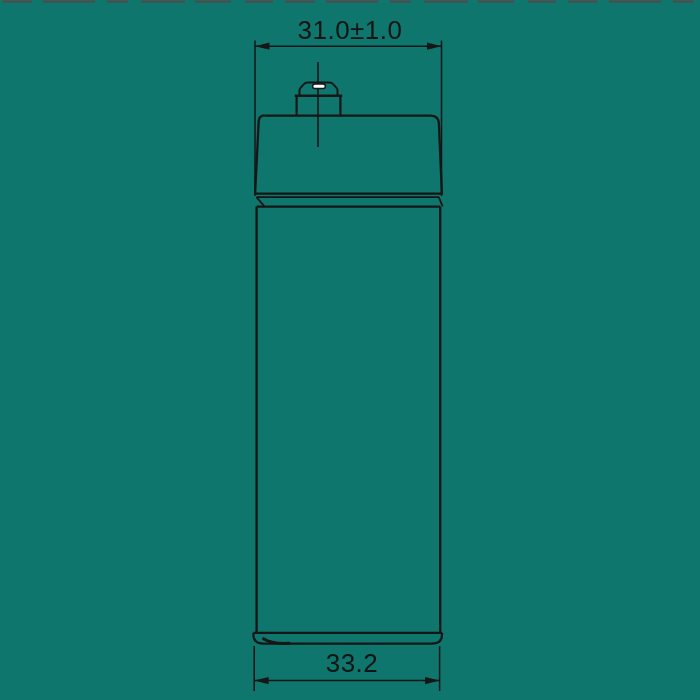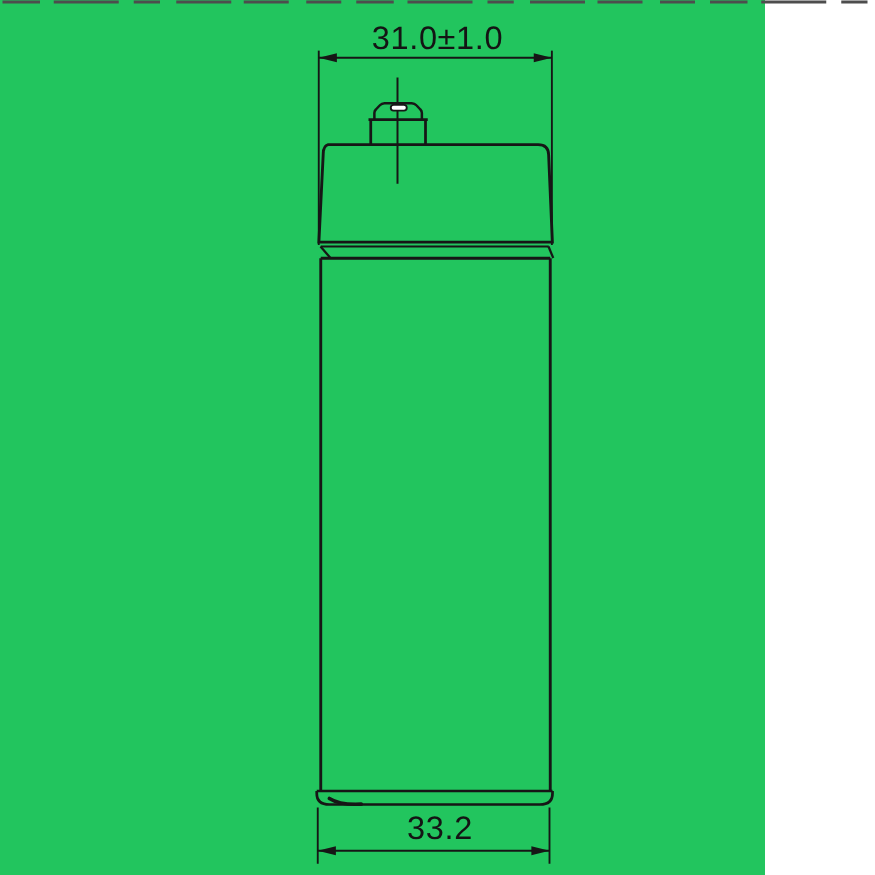--- a/index.html
+++ b/index.html
@@ -5,24 +5,24 @@
   html, body {
     margin: 0;
     padding: 0;
     background: #ffffff;
     width: 700px;
     height: 700px;
     overflow: hidden;
     font-family: "Liberation Sans", sans-serif;
   }
   .canvas-wrap {
-    width: 612px;
+    width: 700px;
     height: 700px;
     position: relative;
-    background: #22c55e;
+    background: #0f766e;
   }
   svg { display: block; }
   .dim-text {
     font-family: "Liberation Sans", sans-serif;
     font-size: 26px;
     letter-spacing: 0.5px;
     fill: #141414;
   }
 </style>
 </head>

